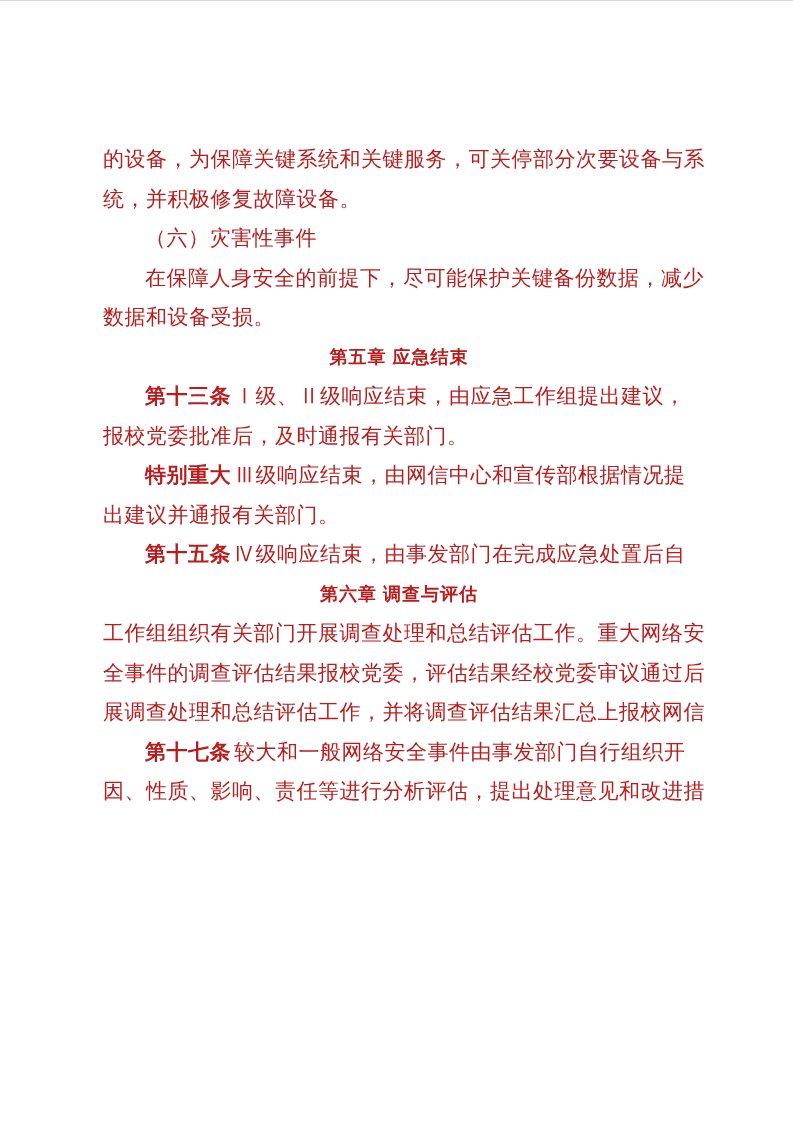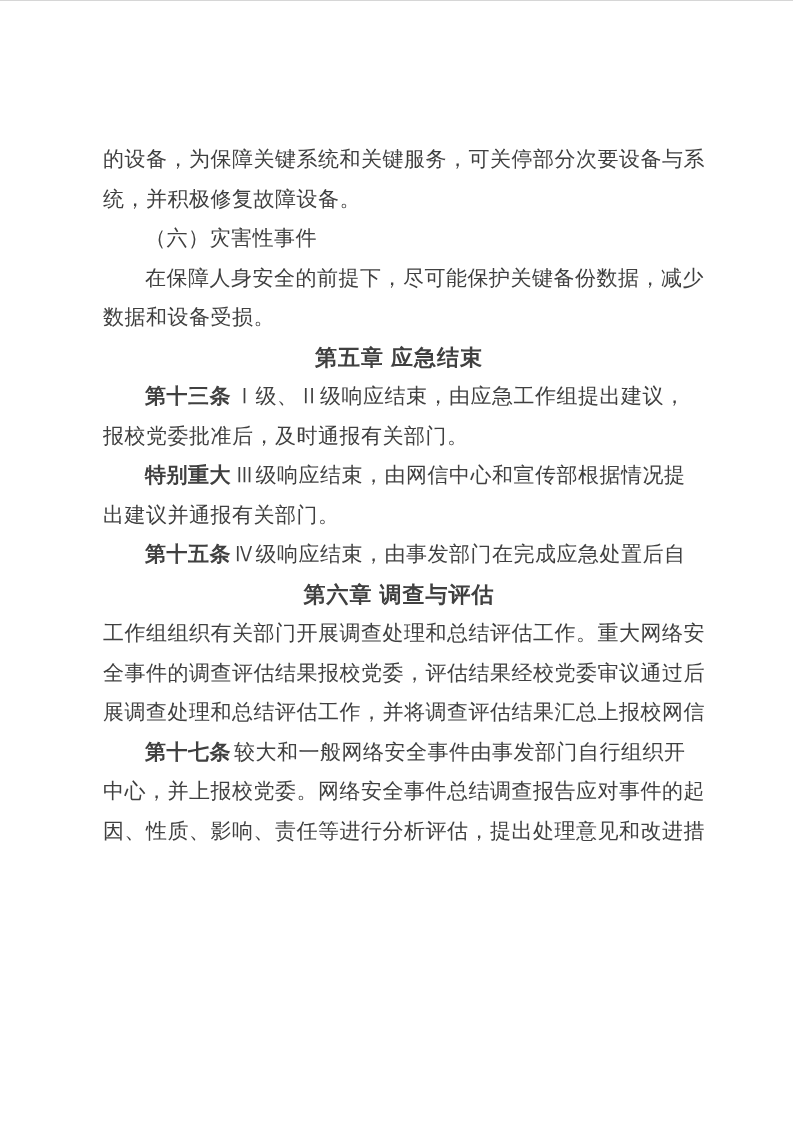--- a/index.html
+++ b/index.html
@@ -9,21 +9,21 @@
   }
   .page {
     position: relative;
     width: 793px;
     height: 1122px;
     margin: 0 auto;
     background: #ffffff;
     box-sizing: border-box;
     overflow: hidden;
     font-family: "Liberation Serif", "DejaVu Serif", serif;
-    color: #404040;
+    color: #b91c1c;
     border-top: 1px solid #d6d6d6;
   }
   .text-block {
     position: absolute;
     top: 139px;
     left: 103px;
     width: 592px;
   }
   .doc-line {
     font-size: 21px;
@@ -32,21 +32,21 @@
     white-space: nowrap;
     text-align: left;
   }
   .doc-line.indent {
     padding-left: 42px;
     font-family: Liberation Serif, serif;
   }
   .doc-line.heading {
     font-family: "Liberation Sans", "DejaVu Sans", sans-serif;
     font-weight: bold;
-    font-size: 22px;
+    font-size: 18px;
     text-align: center;
     padding-left: 0;
     letter-spacing: 1px;
   }
   .article-label {
     font-weight: bold;
     margin-right: 3px;
   }
 </style>
 </head>
@@ -114,21 +114,18 @@
 
 
   <div class="doc-line">
     <span class="line-text">展调查处理和总结评估工作，并将调查评估结果汇总上报校网信</span>
   </div>
 
   <div class="doc-line indent">
     <span class="article-label">第十七条</span><span class="line-text">较大和一般网络安全事件由事发部门自行组织开</span>
   </div>
 
-  <div class="doc-line">
-    <span class="line-text">中心，并上报校党委。网络安全事件总结调查报告应对事件的起</span>
-  </div>
 
   <div class="doc-line">
     <span class="line-text">因、性质、影响、责任等进行分析评估，提出处理意见和改进措</span>
   </div>
 </section>
 </main>
 
 </body></html>

